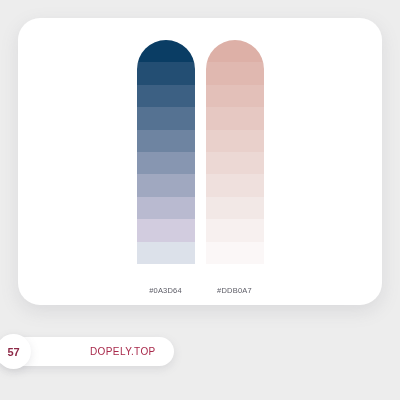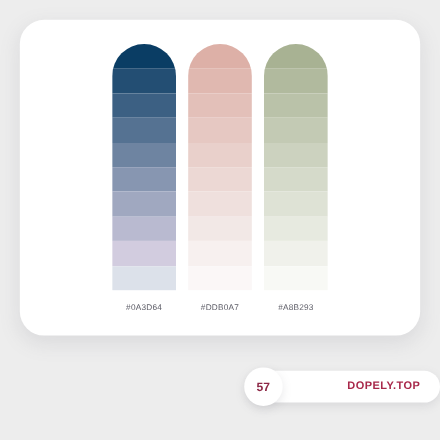--- a/index.html
+++ b/index.html
@@ -57,35 +57,35 @@
     display: flex;
     flex-direction: column;
   }
 
   .ramp .step {
     flex: 1 1 0;
     width: 100%;
   }
 
   .hex-label {
-    margin-top: 11px;
+    margin-top: 22px;
     text-align: center;
     font-size: 7.5px;
     letter-spacing: 0.2px;
     color: #5c5c66;
     font-family: "Liberation Sans", sans-serif;
   }
 
   #brand-badge {
     position: absolute;
     left: 0;
     right: 0;
     top: 337px;
     display: flex;
-    justify-content: flex-end;
+    justify-content: flex-start;
     align-items: center;
   }
 
   #brand-pill {
     position: relative;
     height: 29px;
     background: #ffffff;
     border-radius: 15px;
     display: flex;
     align-items: center;
@@ -105,21 +105,21 @@
     align-items: center;
     justify-content: center;
     font-size: 11px;
     font-weight: bold;
     color: #8d2846;
     box-shadow: 0 3px 9px rgba(120,120,130,0.17);
   }
 
   #brand-name {
     font-size: 10px;
-    font-weight: bold;
+    font-weight: normal;
     letter-spacing: 0.4px;
     color: #a8284a;
     padding-left: 48px;
   }
 </style>
 </head>
 <body style="background: rgb(237, 237, 237);">
 
 <div id="palette-card" style="background: rgb(255, 255, 255);">
   <div id="columns">
@@ -146,35 +146,20 @@
           <div class="step" style="background: rgb(230, 200, 194);"></div>
           <div class="step" style="background: rgb(233, 208, 203);"></div>
           <div class="step" style="background: rgb(236, 216, 212);"></div>
           <div class="step" style="background: rgb(239, 224, 221);"></div>
           <div class="step" style="background: rgb(242, 232, 230);"></div>
           <div class="step" style="background: rgb(247, 240, 239);"></div>
           <div class="step" style="background: rgb(251, 247, 247);"></div>
         </div>
         <div class="hex-label">#DDB0A7</div>
       </div>
-      <div class="swatch-column">
-        <div class="ramp">
-          <div class="step" style="background: rgb(168, 178, 147);"></div>
-          <div class="step" style="background: rgb(177, 186, 158);"></div>
-          <div class="step" style="background: rgb(186, 194, 169);"></div>
-          <div class="step" style="background: rgb(195, 202, 180);"></div>
-          <div class="step" style="background: rgb(204, 210, 191);"></div>
-          <div class="step" style="background: rgb(213, 218, 202);"></div>
-          <div class="step" style="background: rgb(222, 226, 213);"></div>
-          <div class="step" style="background: rgb(231, 234, 224);"></div>
-          <div class="step" style="background: rgb(240, 241, 235);"></div>
-          <div class="step" style="background: rgb(248, 249, 245);"></div>
-        </div>
-        <div class="hex-label">#A8B293</div>
-      </div>
     </div>
 </div>
 
 <div id="brand-badge">
   <div id="brand-pill">
     <div id="brand-count">57</div>
     <span id="brand-name" style="color: rgb(168, 40, 74);">DOPELY.TOP</span>
   </div>
 </div>
 

